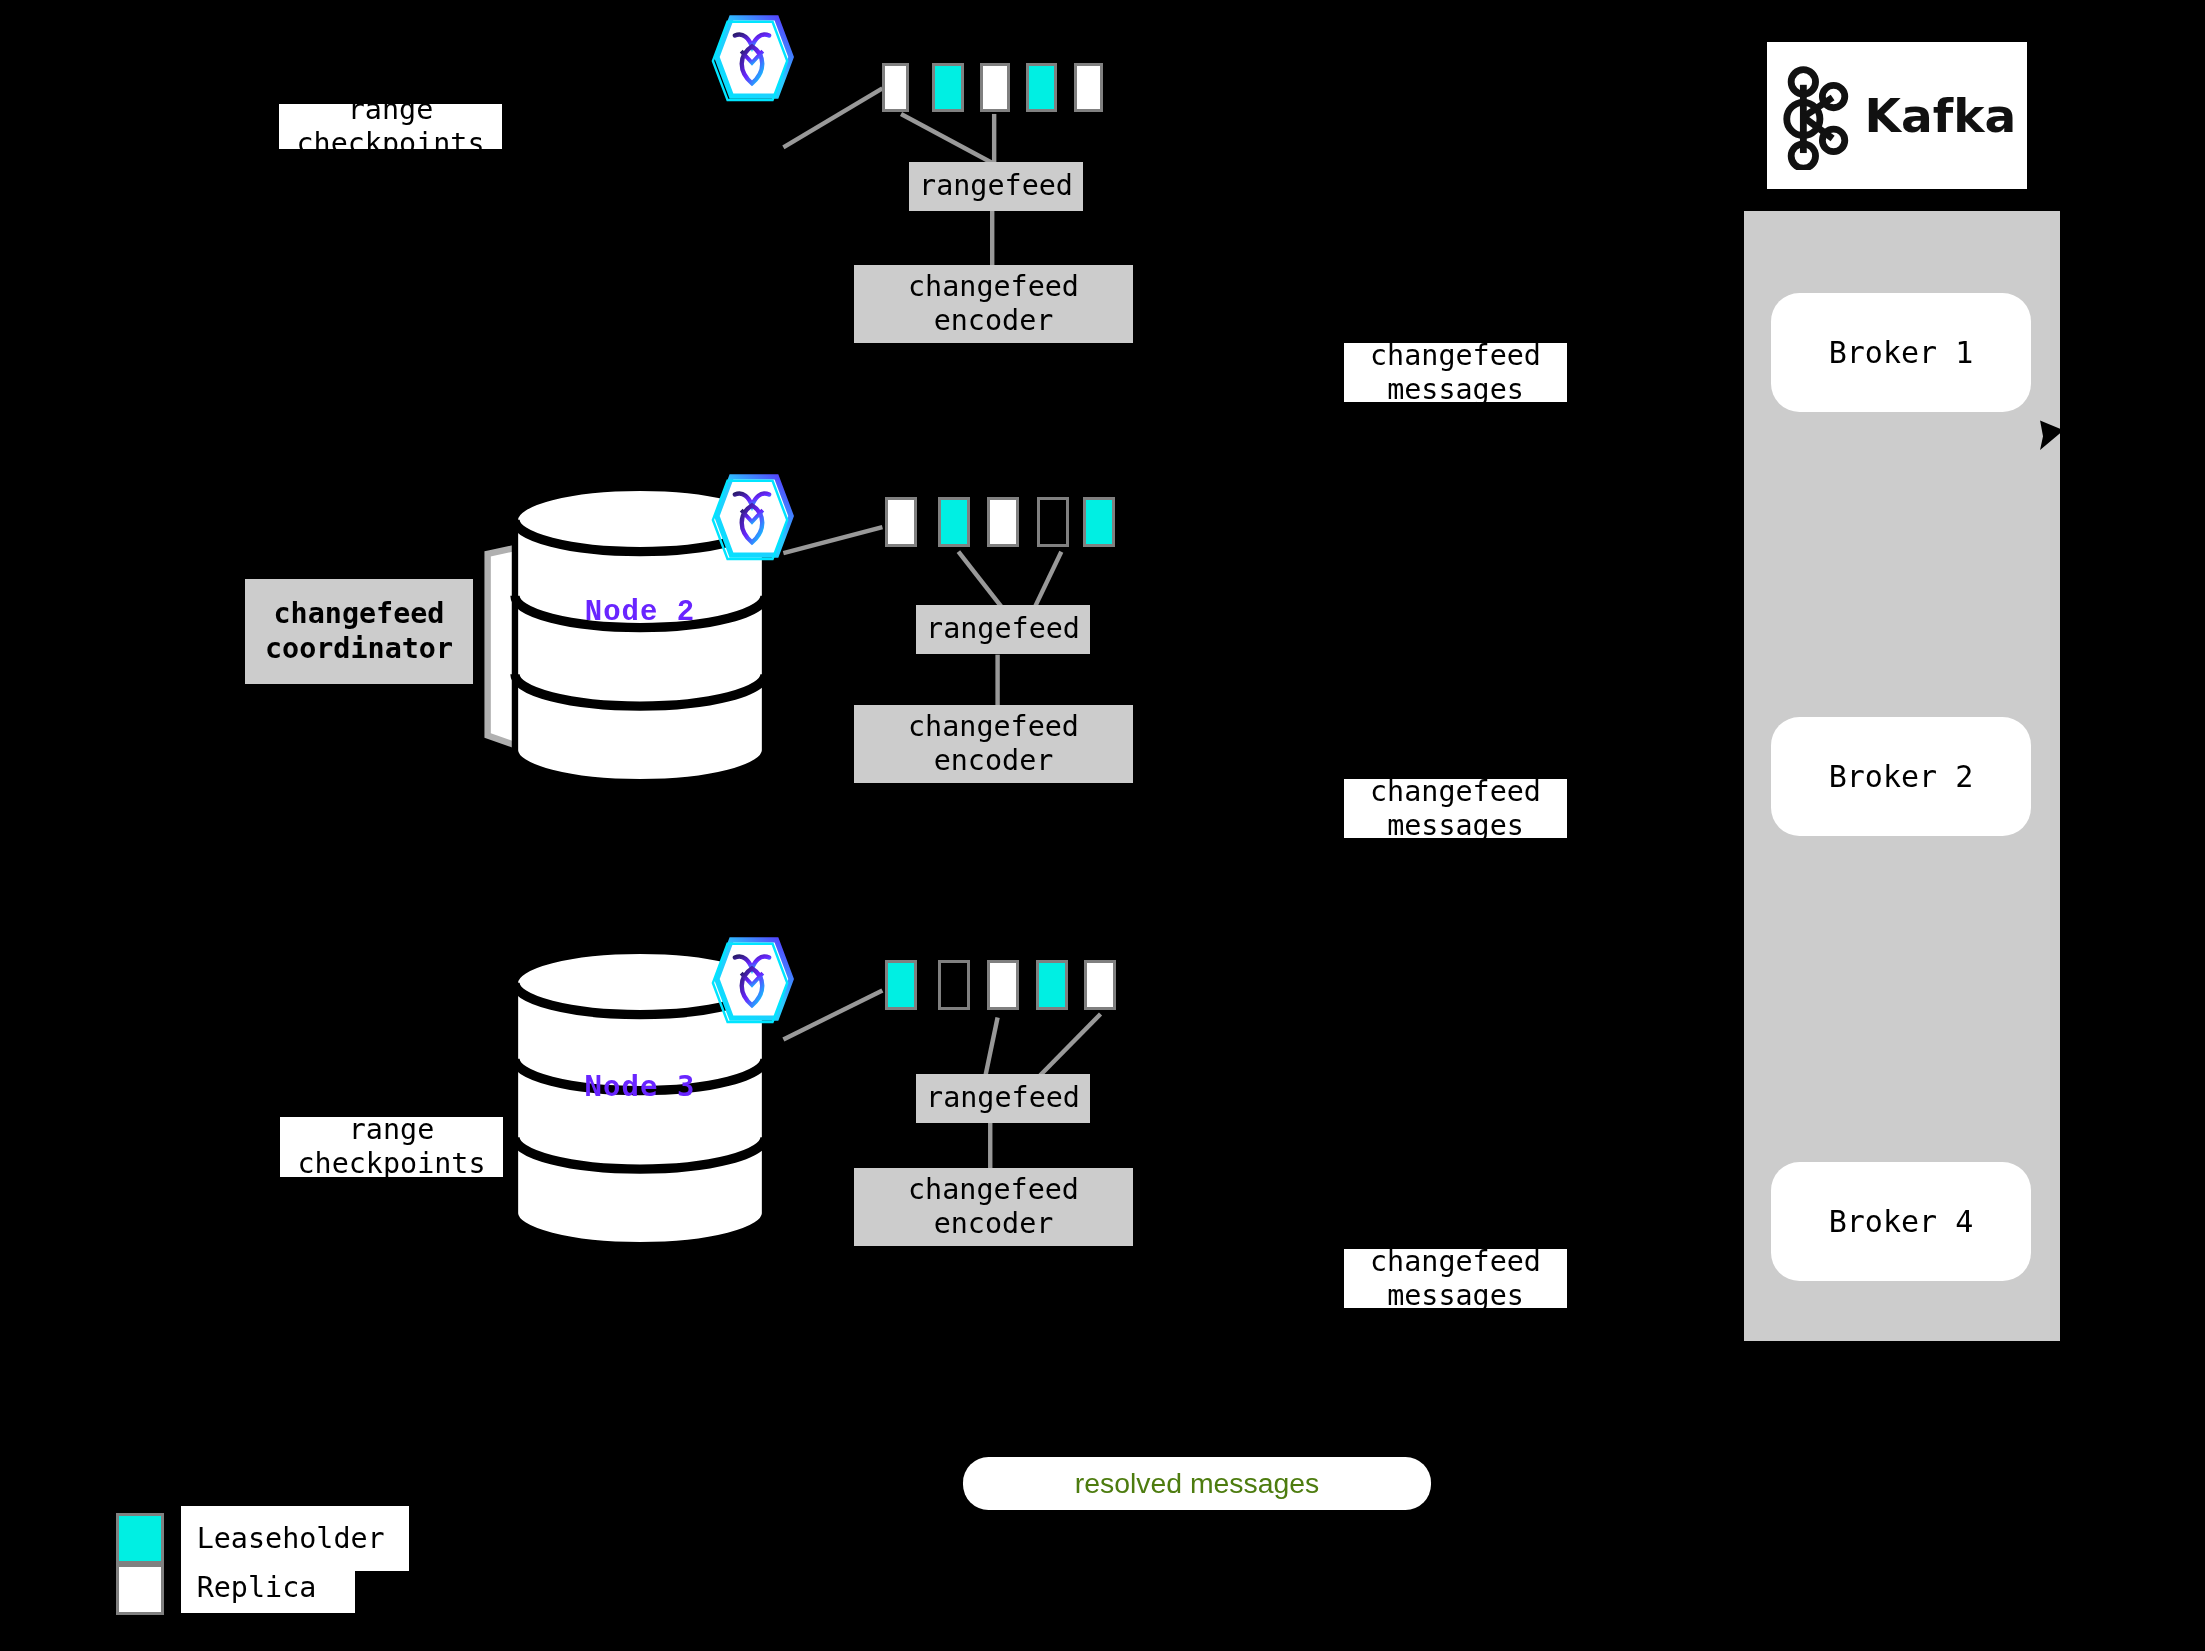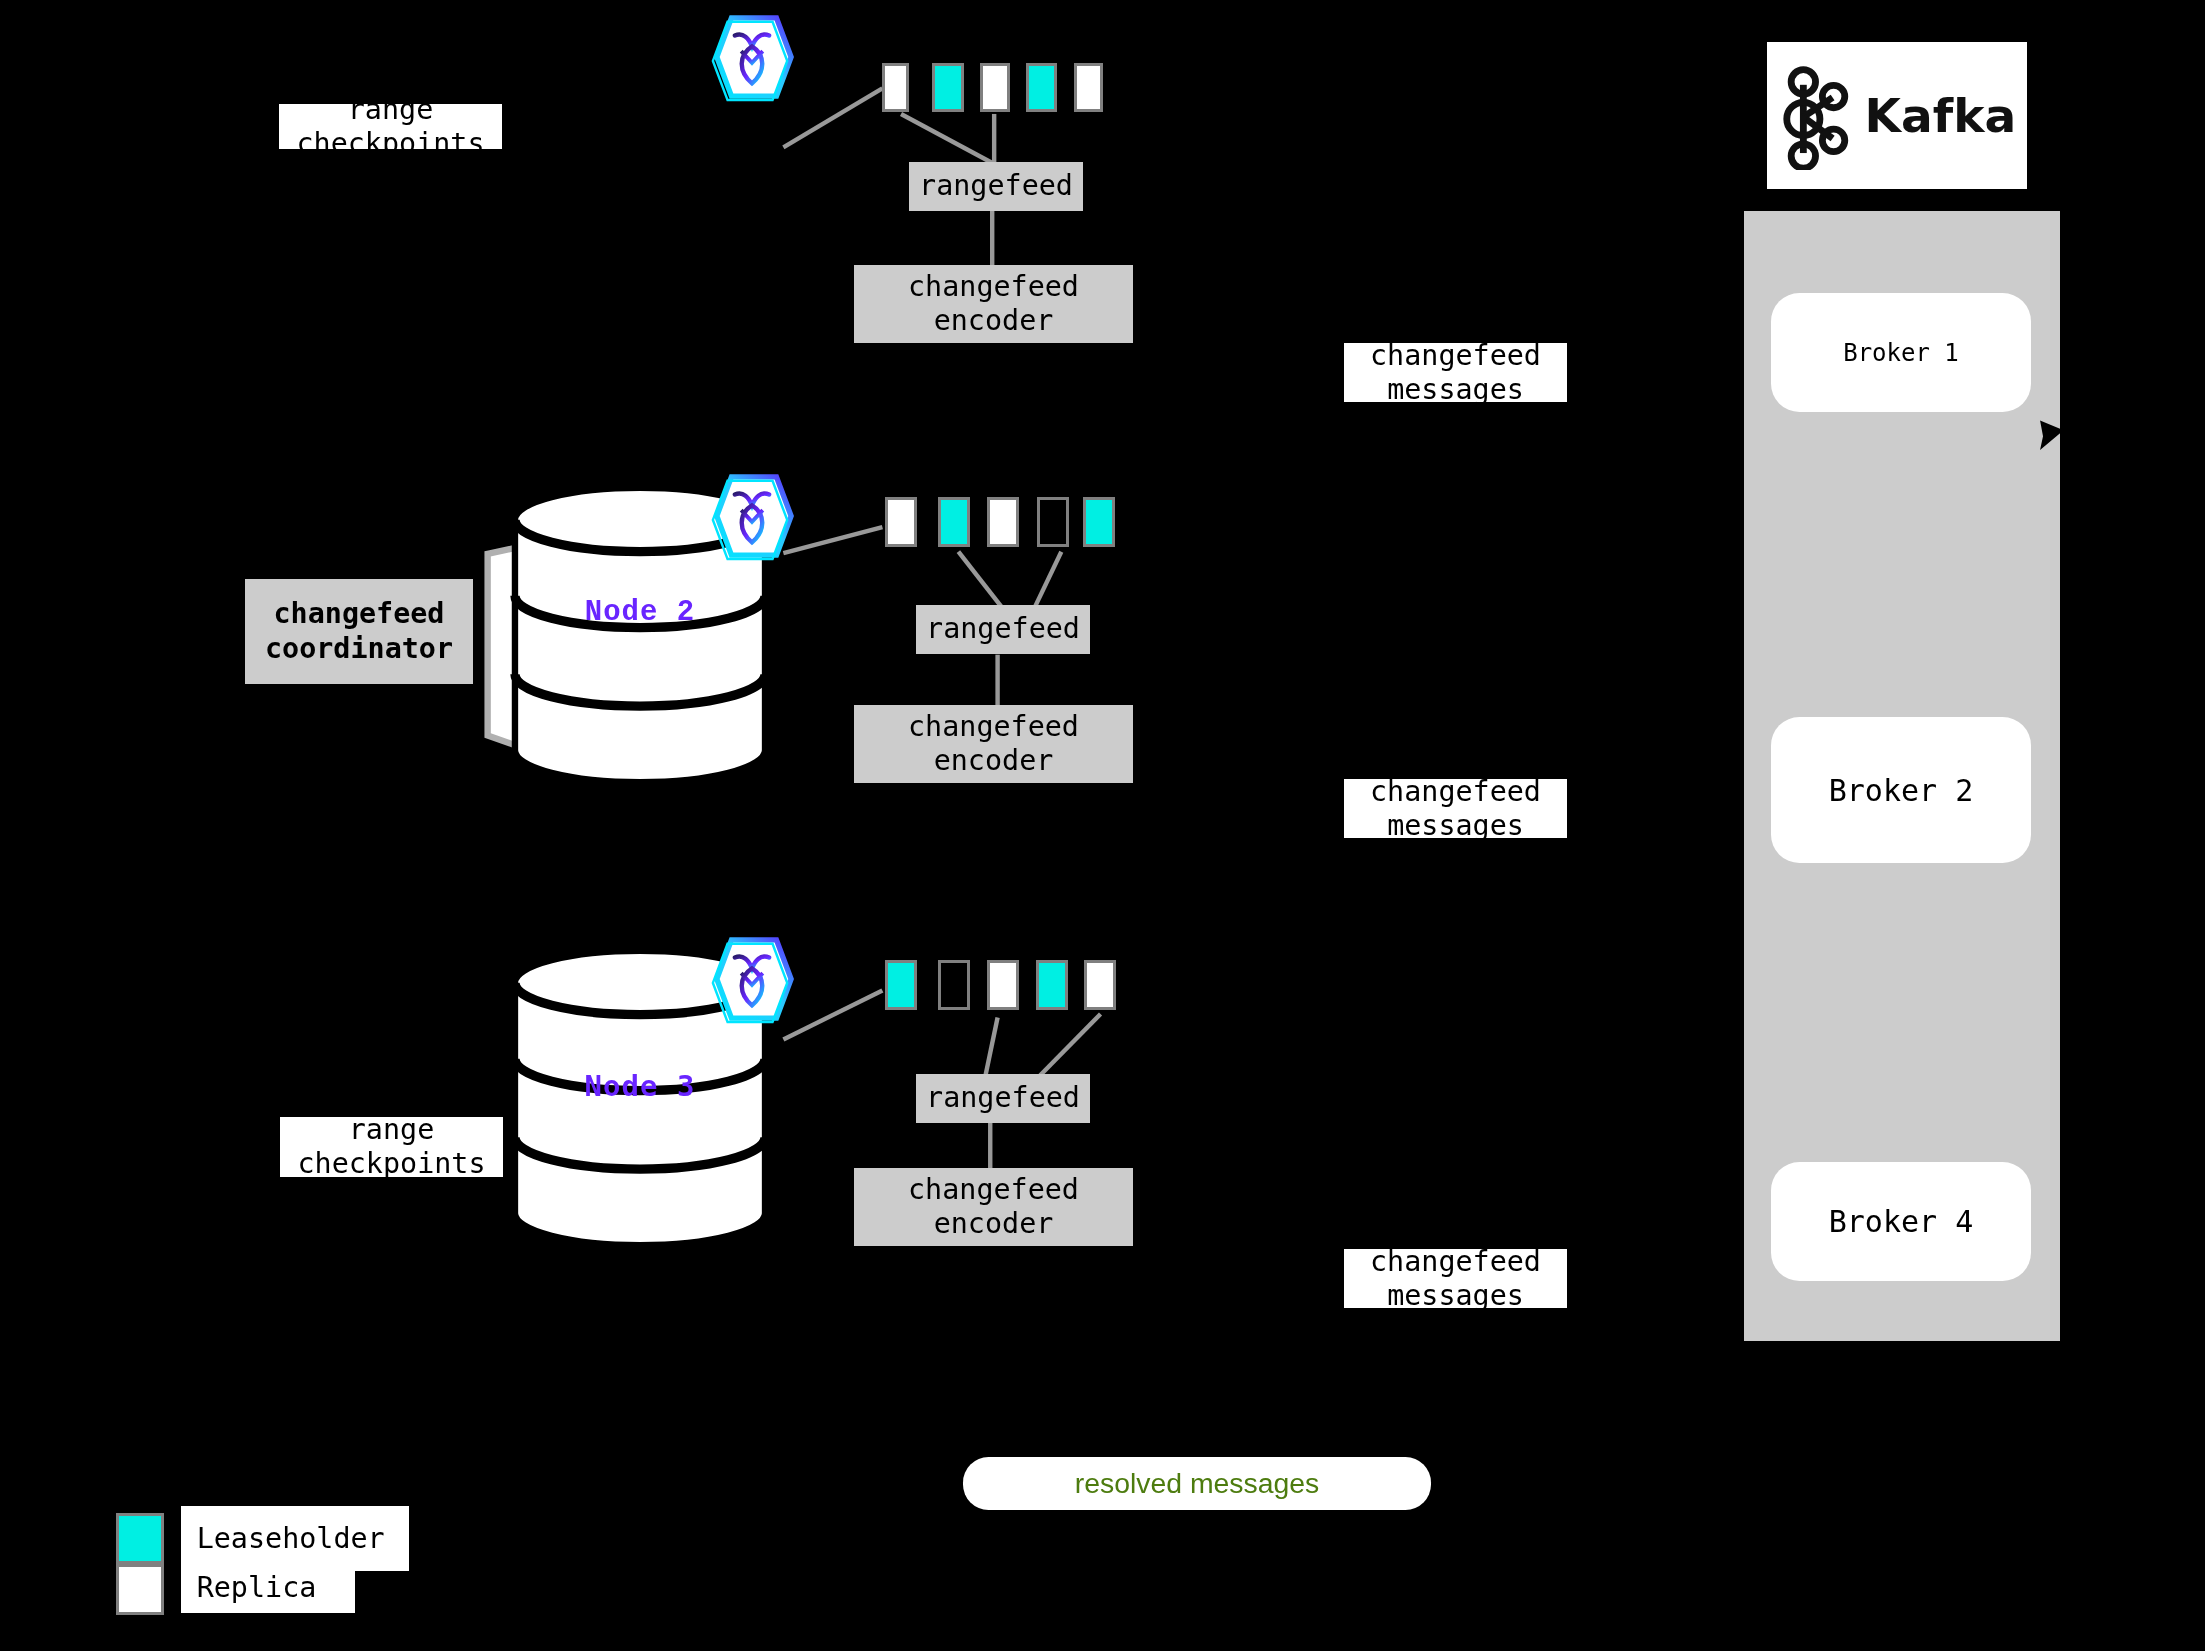--- a/index.html
+++ b/index.html
@@ -278,22 +278,22 @@
     </svg>
     <span class="kafka-word" style="font-size:47px;">Kafka</span>
   </div>
 
   <div class="abs kafka-body" style="left:1744px;top:211px;width:316px;height:1130px;"></div>
 
   <svg class="abs" style="left:2040px;top:294px;width:59px;height:981px;" viewBox="0 0 120 2000">
     <polygon points="48,278 0,258 6,290 0,318" fill="#000"></polygon>
   </svg>
 
-  <div class="abs broker" style="left:1771px;top:293px;width:260px;height:119px;font-size:24px;">Broker 1</div>
-  <div class="abs broker" style="left:1771px;top:717px;width:260px;height:146px;font-size:30px;">Broker 2</div>
+  <div class="abs broker" style="left:1771px;top:293px;width:260px;height:119px;font-size:30px;">Broker 1</div>
+  <div class="abs broker" style="left:1771px;top:717px;width:260px;height:119px;font-size:30px;">Broker 2</div>
   <div class="abs broker" style="left:1771px;top:1162px;width:260px;height:119px;font-size:30px;">Broker 4</div>
 
   <div class="abs legend-swatch leaseholder" style="left:116px;top:1513px;width:48px;height:51px;background:#00EFE3;"></div>
   <div class="abs legend-text" style="left:181px;top:1506px;width:228px;height:65px;font-size:28.4px;padding-left:15.7px;box-sizing:border-box;">Leaseholder</div>
 
   <div class="abs legend-swatch replica" style="left:116px;top:1564px;width:48px;height:51px;background:#ffffff;"></div>
   <div class="abs legend-text" style="left:181px;top:1562px;width:174px;height:51px;font-size:28.4px;padding-left:15.7px;box-sizing:border-box;">Replica</div>
 
 </div>
 

